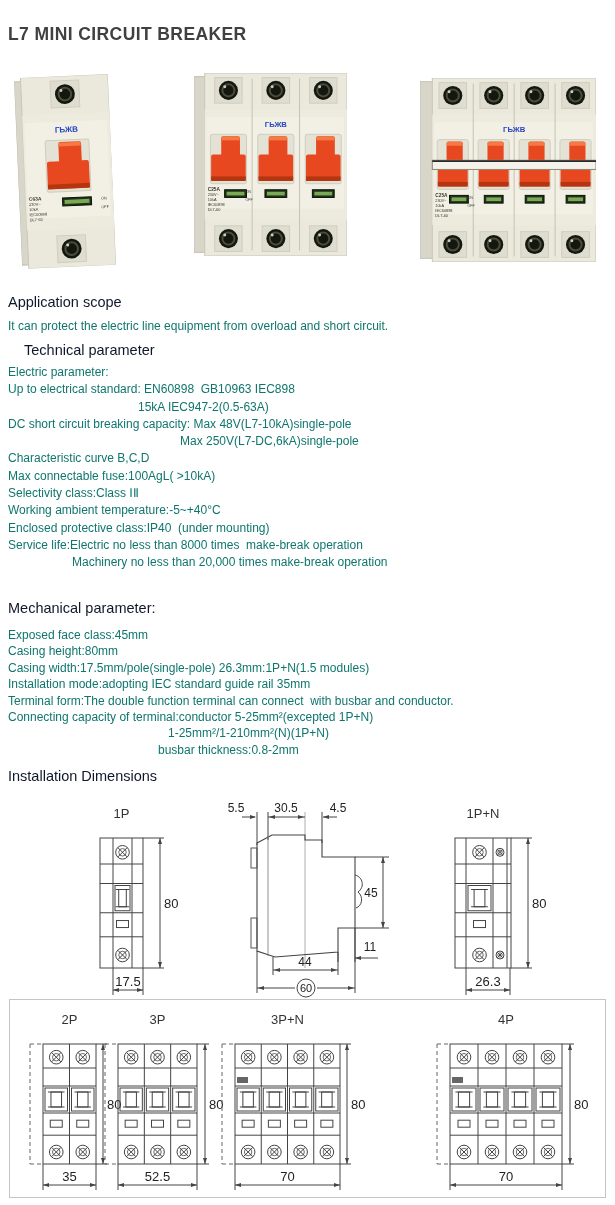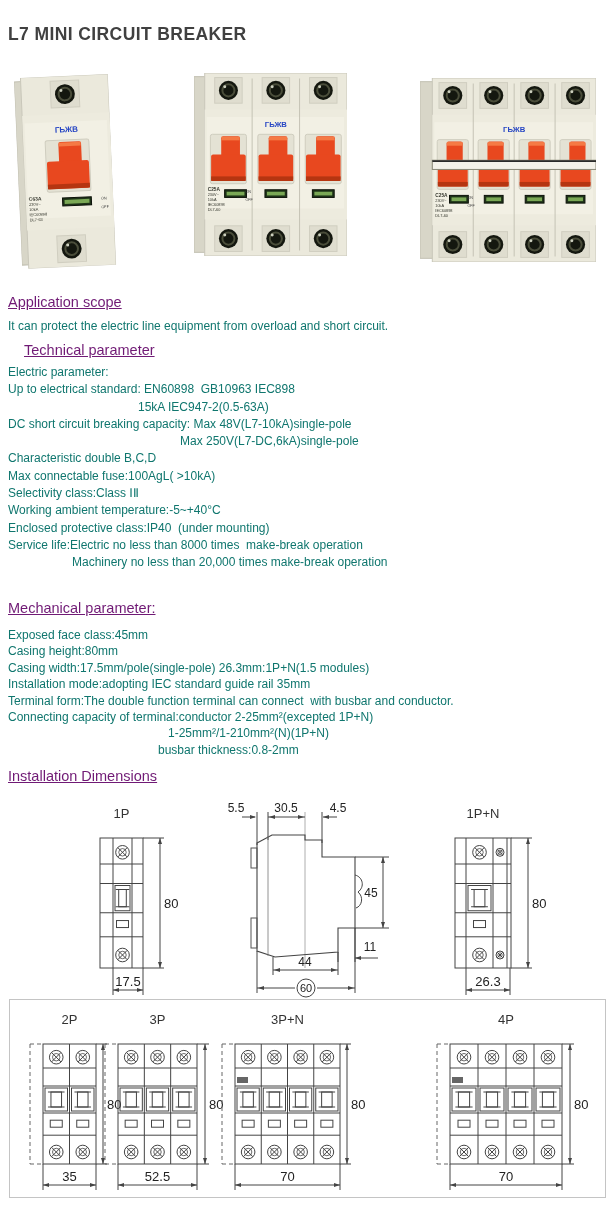--- a/index.html
+++ b/index.html
@@ -1,21 +1,21 @@
 <!DOCTYPE html>
 <html><head>
 <meta charset="utf-8">
 <style>
   html,body{margin:0;padding:0;}
   body{width:615px;height:1205px;position:relative;background:#fff;overflow:hidden;
        font-family:"Liberation Sans",sans-serif;}
   .abs{position:absolute;}
   #title{left:8px;top:24px;margin:0;font-size:17.5px;font-weight:bold;color:#404040;
          letter-spacing:.4px;white-space:pre;}
-  .sec-head{font-size:14.5px;color:#701a75;white-space:pre;text-decoration:underline;}
+  .sec-head{font-size:14.5px;color:#0f172a;white-space:pre;}
   .tline{font-size:12px;color:#0f766e;white-space:pre;}
   #dimbox{left:9px;top:999px;width:595px;height:197px;border:1px solid #c4c4c4;}
   svg text{font-family:"Liberation Sans",sans-serif;}
 </style>
 </head>
 <body>
 
 <div id="page">
   <h1 id="title" class="abs">L7 MINI CIRCUIT BREAKER</h1>
   <div id="photos">
@@ -194,36 +194,36 @@
       <div class="abs" style="left: 8px; top: 318px;">
         <div class="tline" style="height: 17px; line-height: 17px; padding-left: 0px;">It can protect the electric line equipment from overload and short circuit.</div>
       </div>
       <div class="sec-head abs" style="left: 24px; top: 342px;">Technical parameter</div>
       <div class="abs" style="left: 8px; top: 364px;">
         <div class="tline" style="height: 17.3px; line-height: 17.3px; padding-left: 0px;">Electric parameter:</div>
         <div class="tline" style="height: 17.3px; line-height: 17.3px; padding-left: 0px;">Up to electrical standard: EN60898  GB10963 IEC898</div>
         <div class="tline" style="height: 17.3px; line-height: 17.3px; padding-left: 130px;">15kA IEC947-2(0.5-63A)</div>
         <div class="tline" style="height: 17.3px; line-height: 17.3px; padding-left: 0px;">DC short circuit breaking capacity: Max 48V(L7-10kA)single-pole</div>
         <div class="tline" style="height: 17.3px; line-height: 17.3px; padding-left: 172px;">Max 250V(L7-DC,6kA)single-pole</div>
-        <div class="tline" style="height: 17.3px; line-height: 17.3px; padding-left: 0px;">Characteristic double B,C,D</div>
+        <div class="tline" style="height: 17.3px; line-height: 17.3px; padding-left: 0px;">Characteristic curve B,C,D</div>
         <div class="tline" style="height: 17.3px; line-height: 17.3px; padding-left: 0px;">Max connectable fuse:100AgL( &gt;10kA)</div>
         <div class="tline" style="height: 17.3px; line-height: 17.3px; padding-left: 0px;">Selectivity class:Class ⅠⅡ</div>
         <div class="tline" style="height: 17.3px; line-height: 17.3px; padding-left: 0px;">Working ambient temperature:-5~+40°C</div>
         <div class="tline" style="height: 17.3px; line-height: 17.3px; padding-left: 0px;">Enclosed protective class:IP40  (under mounting)</div>
         <div class="tline" style="height: 17.3px; line-height: 17.3px; padding-left: 0px;">Service life:Electric no less than 8000 times  make-break operation</div>
         <div class="tline" style="height: 17.3px; line-height: 17.3px; padding-left: 64px;">Machinery no less than 20,000 times make-break operation</div>
       </div>
       <div class="sec-head abs" style="left: 8px; top: 600px;">Mechanical parameter:</div>
       <div class="abs" style="left: 8px; top: 627px;">
         <div class="tline" style="height: 16.4px; line-height: 16.4px; padding-left: 0px;">Exposed face class:45mm</div>
         <div class="tline" style="height: 16.4px; line-height: 16.4px; padding-left: 0px;">Casing height:80mm</div>
         <div class="tline" style="height: 16.4px; line-height: 16.4px; padding-left: 0px;">Casing width:17.5mm/pole(single-pole) 26.3mm:1P+N(1.5 modules)</div>
         <div class="tline" style="height: 16.4px; line-height: 16.4px; padding-left: 0px;">Installation mode:adopting IEC standard guide rail 35mm</div>
         <div class="tline" style="height: 16.4px; line-height: 16.4px; padding-left: 0px;">Terminal form:The double function terminal can connect  with busbar and conductor.</div>
-        <div class="tline" style="height: 16.4px; line-height: 16.4px; padding-left: 0px;">Connecting capacity of terminal:conductor 2-25mm²(excepted 1P+N)</div>
+        <div class="tline" style="height: 16.4px; line-height: 16.4px; padding-left: 0px;">Connecting capacity of terminal:conductor 5-25mm²(excepted 1P+N)</div>
         <div class="tline" style="height: 16.4px; line-height: 16.4px; padding-left: 160px;">1-25mm²/1-210mm²(N)(1P+N)</div>
         <div class="tline" style="height: 16.4px; line-height: 16.4px; padding-left: 150px;">busbar thickness:0.8-2mm</div>
       </div>
       <div class="sec-head abs" style="left: 8px; top: 768px;">Installation Dimensions</div>
     </div>
   <div id="dimbox" class="abs"></div>
   <svg id="drawings" class="abs" style="left:0;top:790px" width="615" height="415" viewBox="0 790 615 415">
       <g>
         <text x="121.5" y="818" font-size="13" text-anchor="middle" fill="#333">1P</text>
         <rect x="100" y="838" width="43" height="130" stroke="#444" fill="none" stroke-width="1"></rect>

